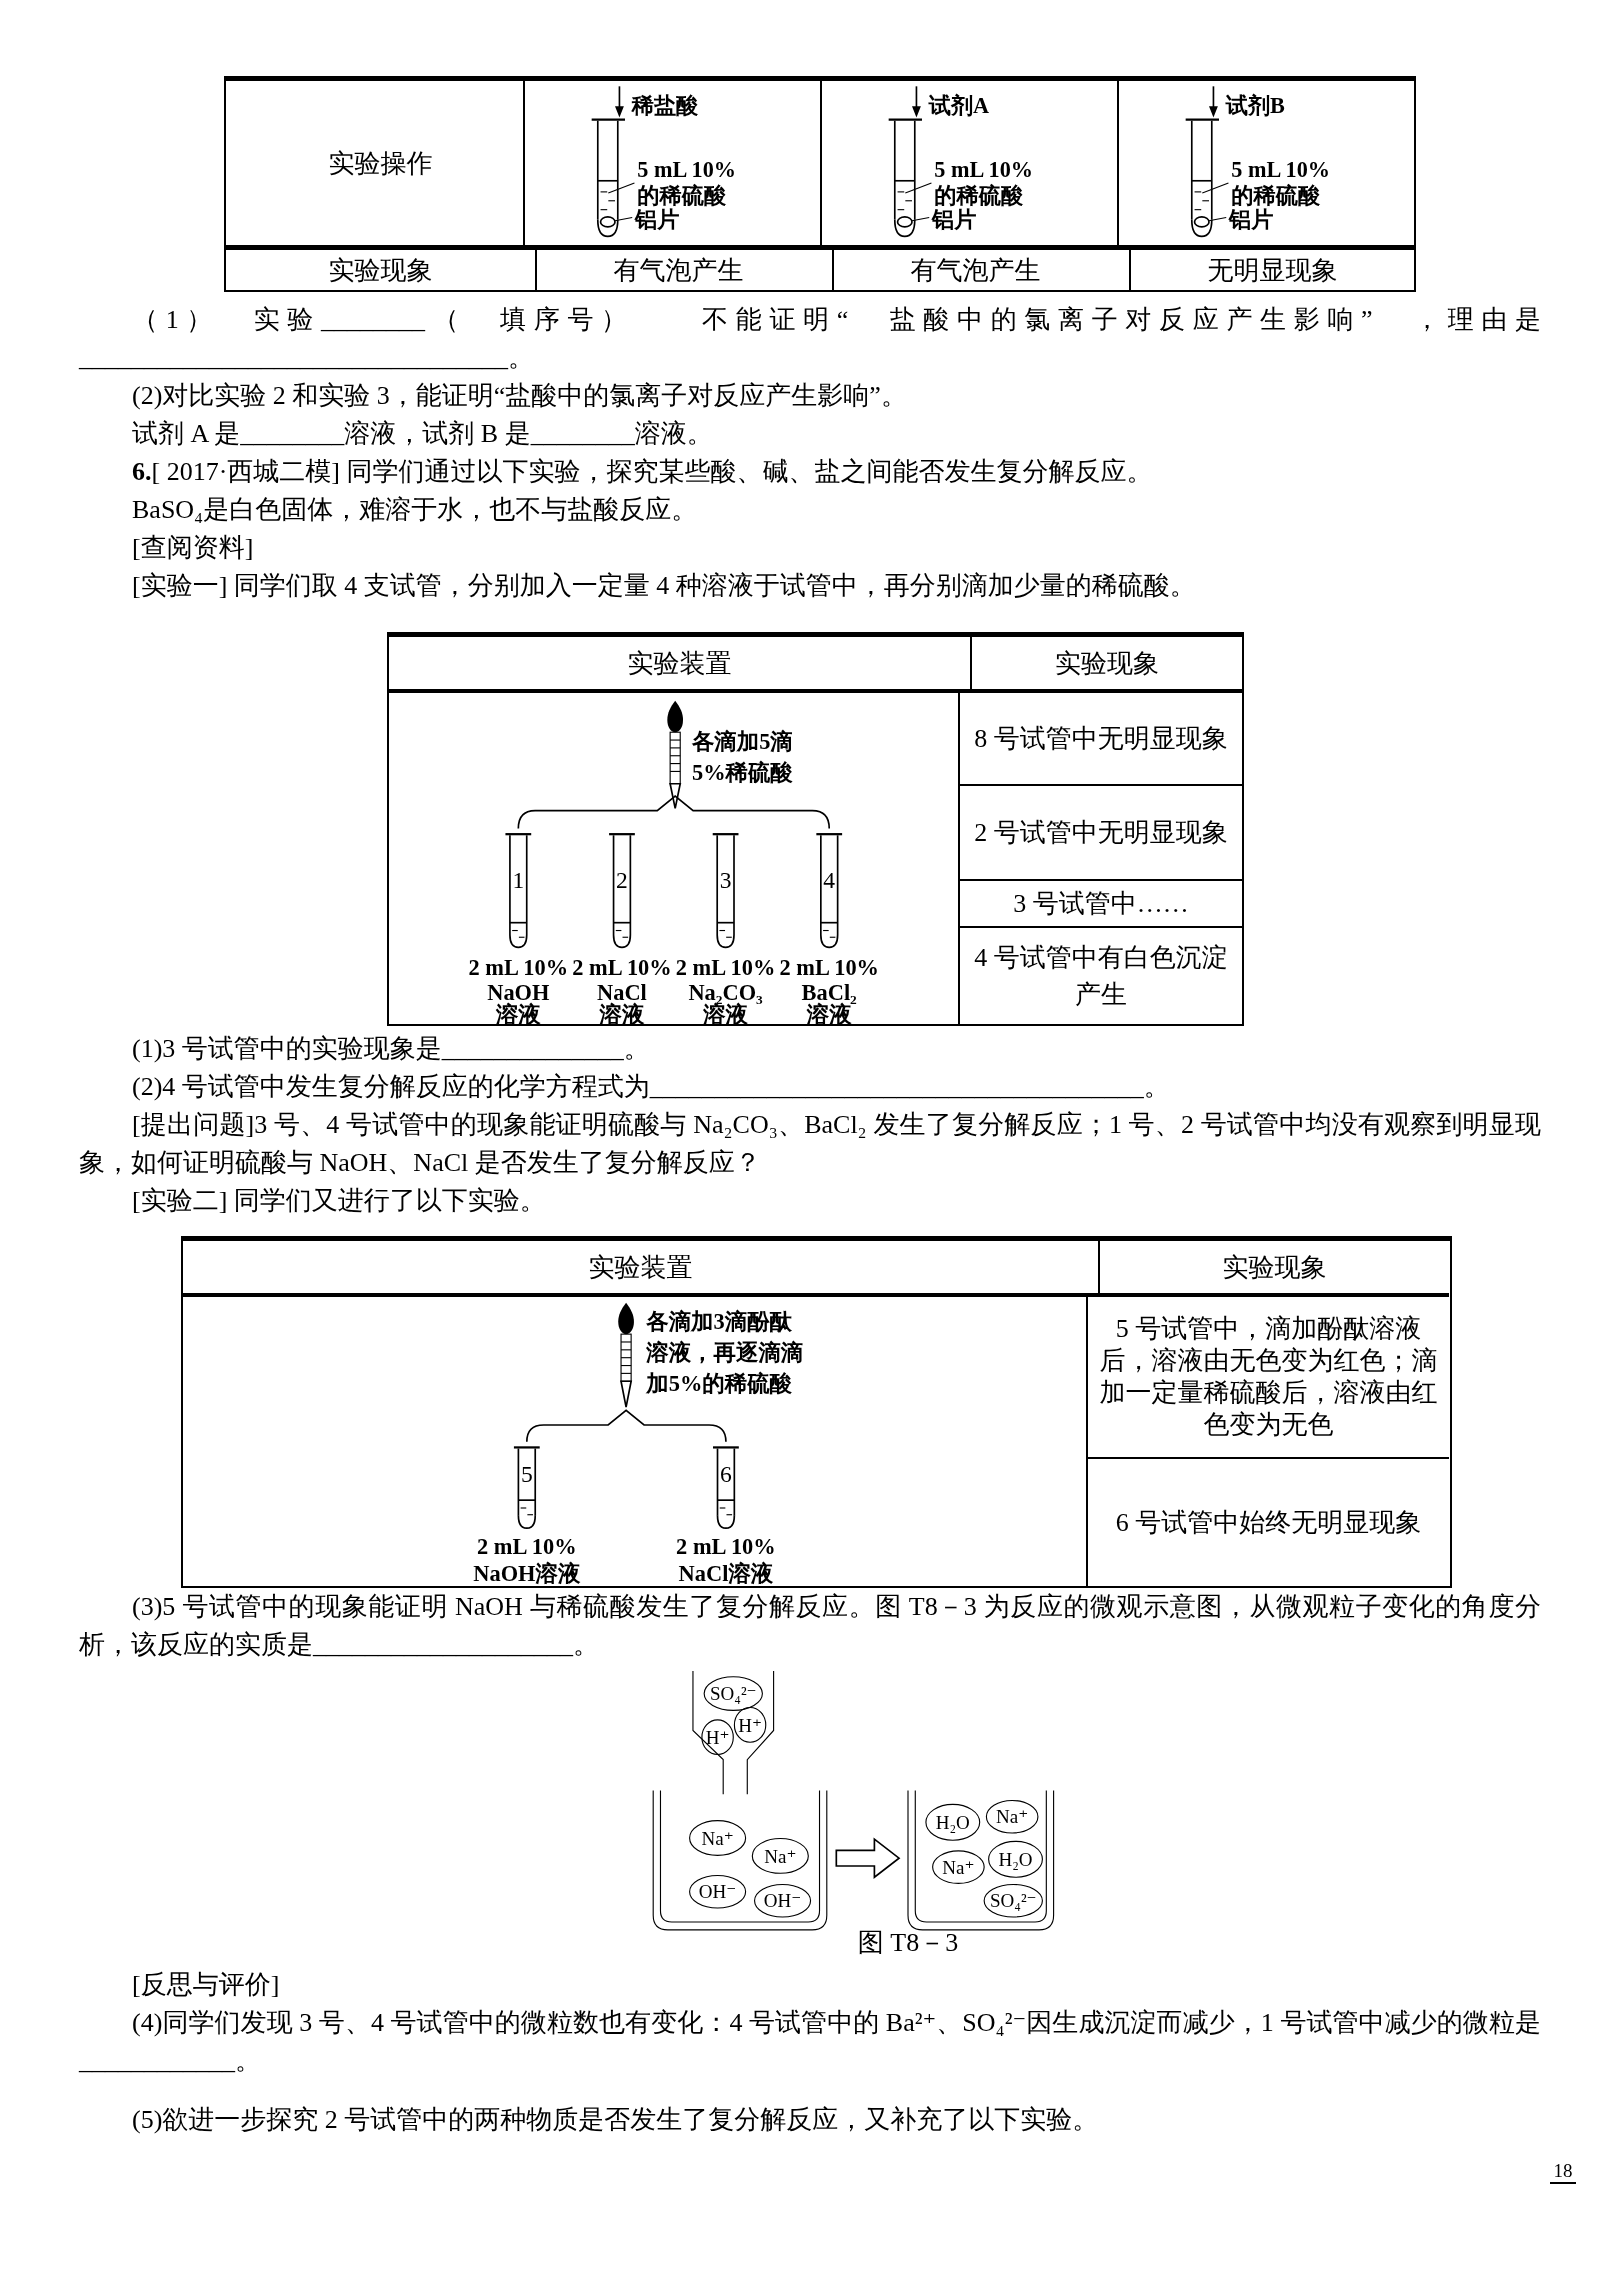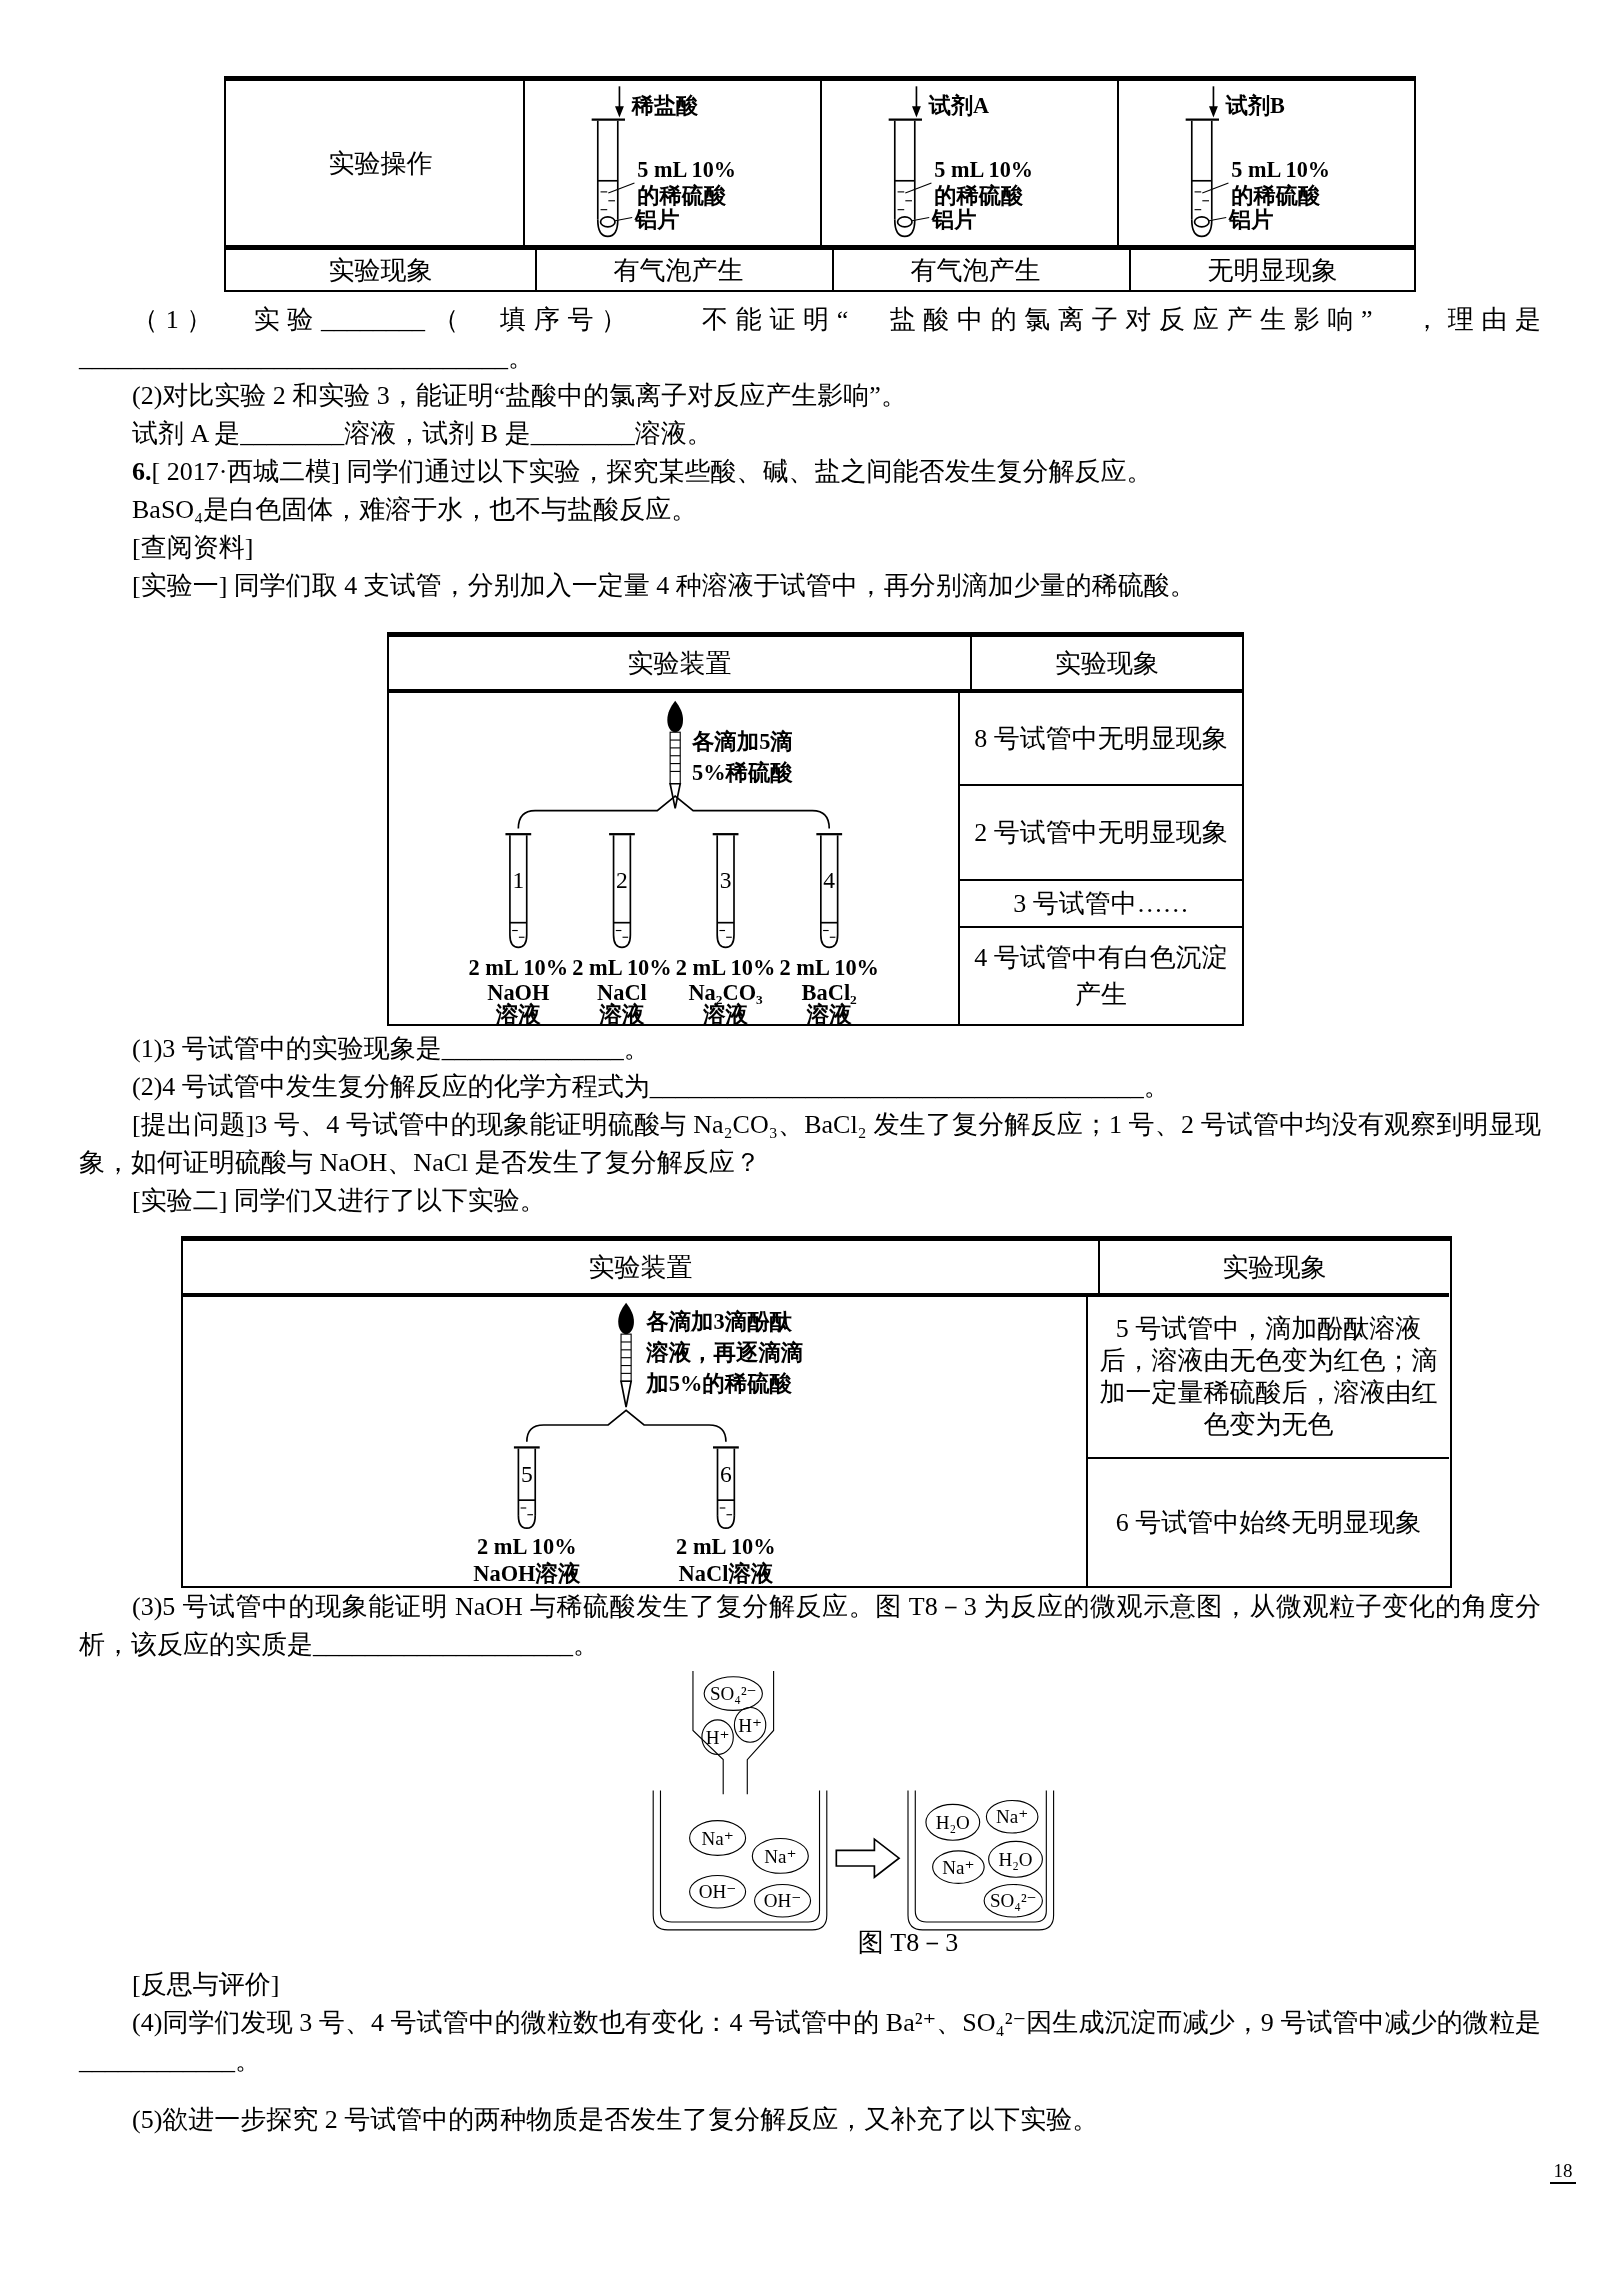--- a/index.html
+++ b/index.html
@@ -350,21 +350,21 @@
       <ellipse class="sk2" cx="668" cy="412" rx="52" ry="29" fill="#fff"></ellipse>
       <text class="ion-t mid" x="668" y="424">SO₄²⁻</text>
     </svg>
   </div>
   <div id="diag-caption">
     <span>图 T8－3</span>
   </div>
 
   <div class="txt" id="t-reflect" style="top:1966px;">
     <p>[反思与评价]</p>
-    <p>(4)同学们发现 3 号、4 号试管中的微粒数也有变化：4 号试管中的 Ba²⁺、SO₄²⁻因生成沉淀而减少，9 号试管中减少的微粒是____________。</p>
+    <p>(4)同学们发现 3 号、4 号试管中的微粒数也有变化：4 号试管中的 Ba²⁺、SO₄²⁻因生成沉淀而减少，1 号试管中减少的微粒是____________。</p>
     <p style="margin-top:21px;">(5)欲进一步探究 2 号试管中的两种物质是否发生了复分解反应，又补充了以下实验。</p>
   </div>
 
   <div id="pagenum">
     <span>18</span>
   </div>
 
 </div>
 
 

